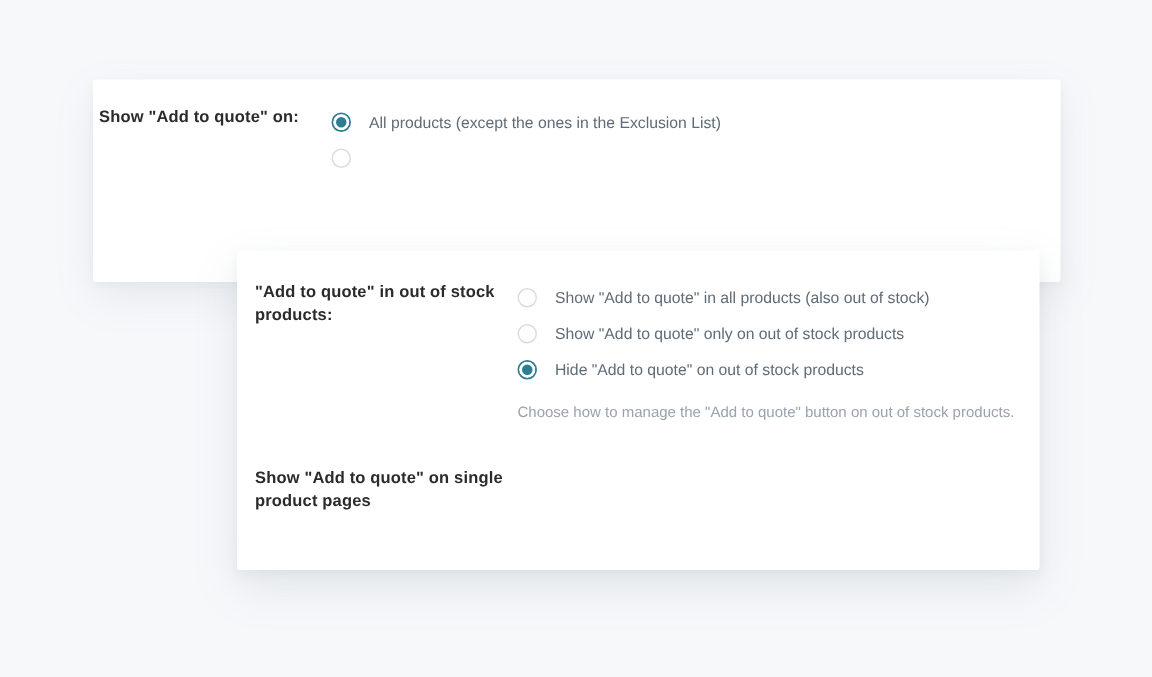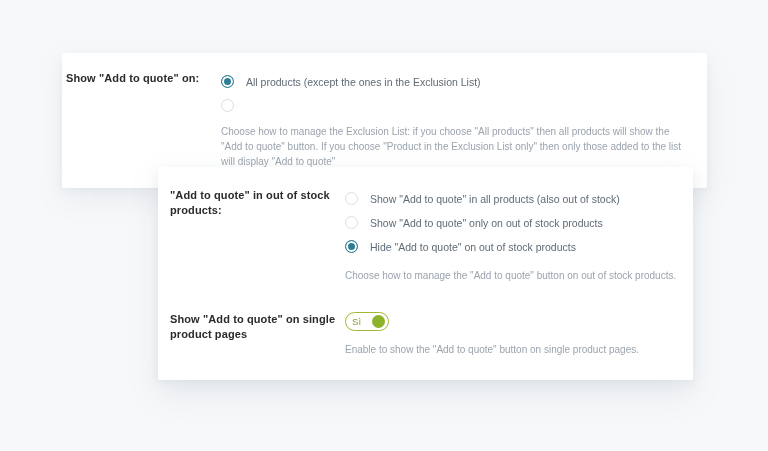--- a/index.html
+++ b/index.html
@@ -169,21 +169,20 @@
 
       <div class="radio-option">
         <span class="radio-mark checked"></span>
         <span class="radio-text">All products (except the ones in the Exclusion List)</span>
       </div>
 
       <div class="radio-option">
         <span class="radio-mark"></span>
       </div>
 
-      <div class="help-text">Choose how to manage the Exclusion List: if you choose "All products" then all products will show the "Add to quote" button. If you choose "Product in the Exclusion List only" then only those added to the list will display "Add to quote"</div>
     </div>
   </div>
 
   <div class="field-row" id="row-out-of-stock">
     <div class="field-label">"Add to quote" in out of stock products:</div>
     <div class="field-control">
 
       <div class="radio-option">
         <span class="radio-mark"></span>
         <span class="radio-text">Show "Add to quote" in all products (also out of stock)</span>
@@ -198,24 +197,15 @@
         <span class="radio-mark checked"></span>
         <span class="radio-text">Hide "Add to quote" on out of stock products</span>
       </div>
 
       <div class="help-text">Choose how to manage the "Add to quote" button on out of stock products.</div>
     </div>
   </div>
 
   <div class="field-row" id="row-single-product">
     <div class="field-label">Show "Add to quote" on single product pages</div>
-    <div class="field-control">
-
-      <div class="toggle">
-        <span class="toggle-label">Sì</span>
-        <span class="toggle-knob"></span>
-      </div>
-
-      <div class="help-text">Enable to show the "Add to quote" button on single product pages.</div>
-    </div>
   </div>
 
 </div>
 
 </body></html>

